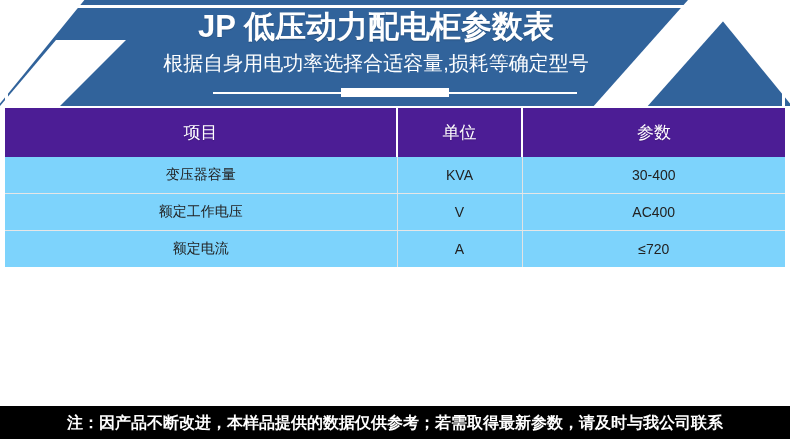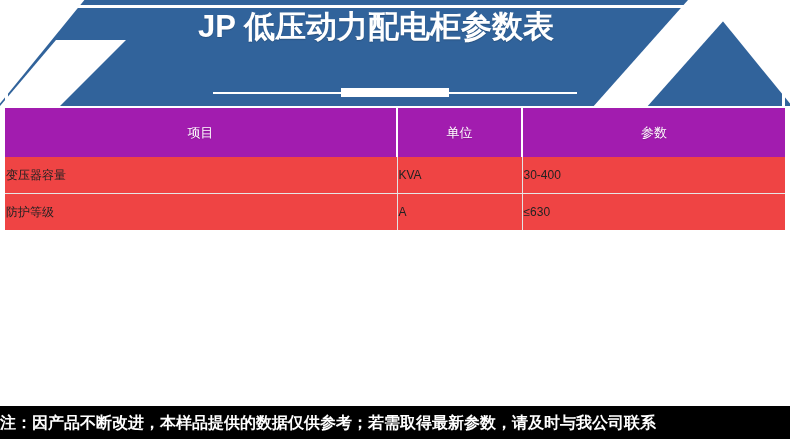--- a/index.html
+++ b/index.html
@@ -147,76 +147,77 @@
   table.spec {
     border-collapse: collapse;
     width: 780px;
     table-layout: fixed;
   }
   table.spec col.c-item { width: 392px; }
   table.spec col.c-unit { width: 125px; }
   table.spec col.c-val  { width: 263px; }
 
   table.spec thead th {
-    background: #a21caf;
-    color: #ffffff;
-    font-size: 13px;
+    background: #4c1d95;
+    color: #ffffff;
+    font-size: 17px;
     font-weight: normal;
     height: 47px;
     text-align: center;
     vertical-align: middle;
     border-right: 2px solid #ffffff;
     text-shadow: 0 1px 1px rgba(0,0,0,0.15);
   }
   table.spec thead th:last-child { border-right: none; }
 
   table.spec tbody td {
-    background: #ef4444;
+    background: #7dd3fc;
     color: #222222;
-    font-size: 12px;
+    font-size: 14px;
     height: 34px;
-    text-align: left;
+    text-align: center;
     vertical-align: middle;
     border-right: 1px solid #E3E3E3;
     border-bottom: 1px solid #E6E6E6;
   }
   table.spec tbody td:last-child { border-right: none; }
   table.spec tbody tr:last-child td { border-bottom: none; }
 
   
   .footer-note {
     position: absolute;
     left: 0;
     top: 406px;
     width: 790px;
     height: 33px;
     background: #000000;
     color: #ffffff;
     font-size: 16px;
     font-weight: bold;
     line-height: 33px;
-    text-align: left;
+    text-align: center;
     white-space: nowrap;
     overflow: hidden;
   }
 </style>
 </head>
 <body>
 
 <div id="page">
 
   <div class="banner">
     <div class="wedge-left"></div>
     <div class="wedge-left-2"></div>
     <div class="wedge-right"></div>
     <div class="wedge-right-2"></div>
     <div class="banner-frame"></div>
 
     <div class="banner-inner">
       <h1 class="banner-title">JP 低压动力配电柜参数表</h1>
+      <p class="banner-subtitle">根据自身用电功率选择合适容量,损耗等确定型号</p>
     </div>
 
     <div class="divider">
       <div class="divider-thin"></div>
       <div class="divider-thick"></div>
     </div>
   </div>
 
   <div class="table-wrap">
     <table class="spec">
@@ -232,23 +233,28 @@
           <th>参数</th>
         </tr>
       </thead>
       <tbody>
         <tr>
           <td>变压器容量</td>
           <td>KVA</td>
           <td>30-400</td>
         </tr>
         <tr>
-          <td>防护等级</td>
+          <td>额定工作电压</td>
+          <td>V</td>
+          <td>AC400</td>
+        </tr>
+        <tr>
+          <td>额定电流</td>
           <td>A</td>
-          <td>≤630</td>
+          <td>≤720</td>
         </tr>
       </tbody>
     </table>
   </div>
 
   <div class="footer-note">注：因产品不断改进，本样品提供的数据仅供参考；若需取得最新参数，请及时与我公司联系</div>
 
 </div>
 
 </body></html>

